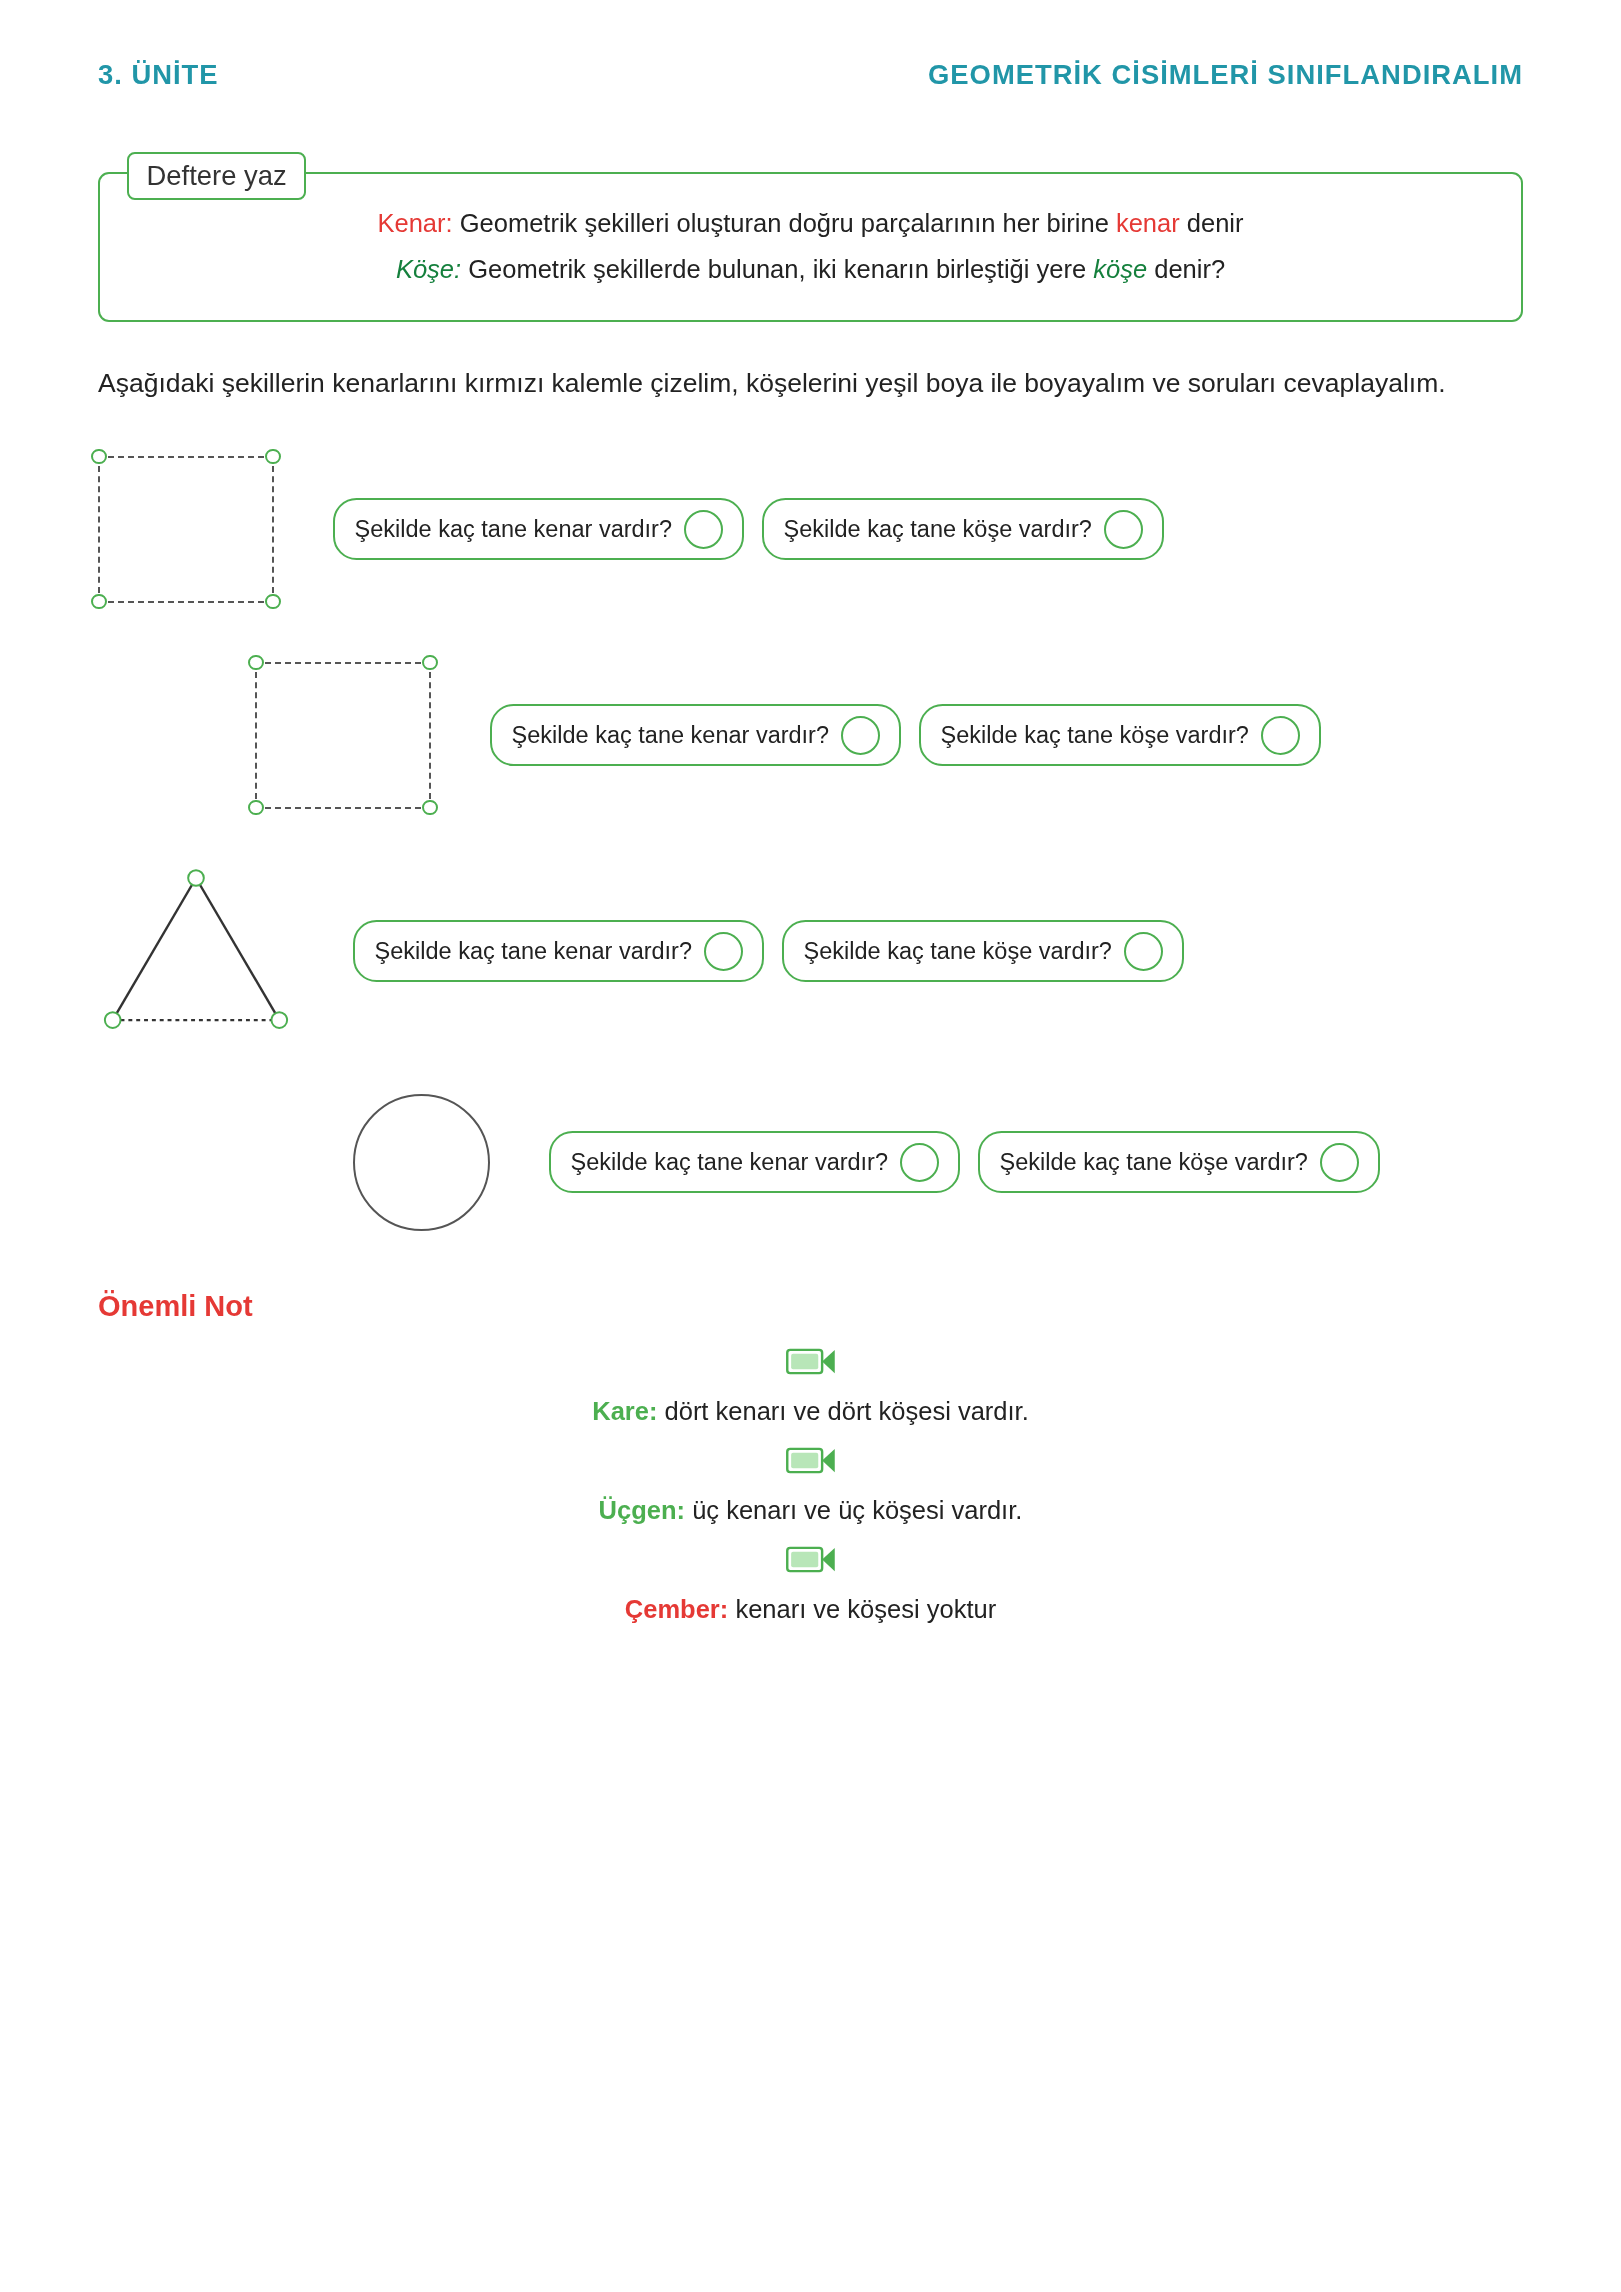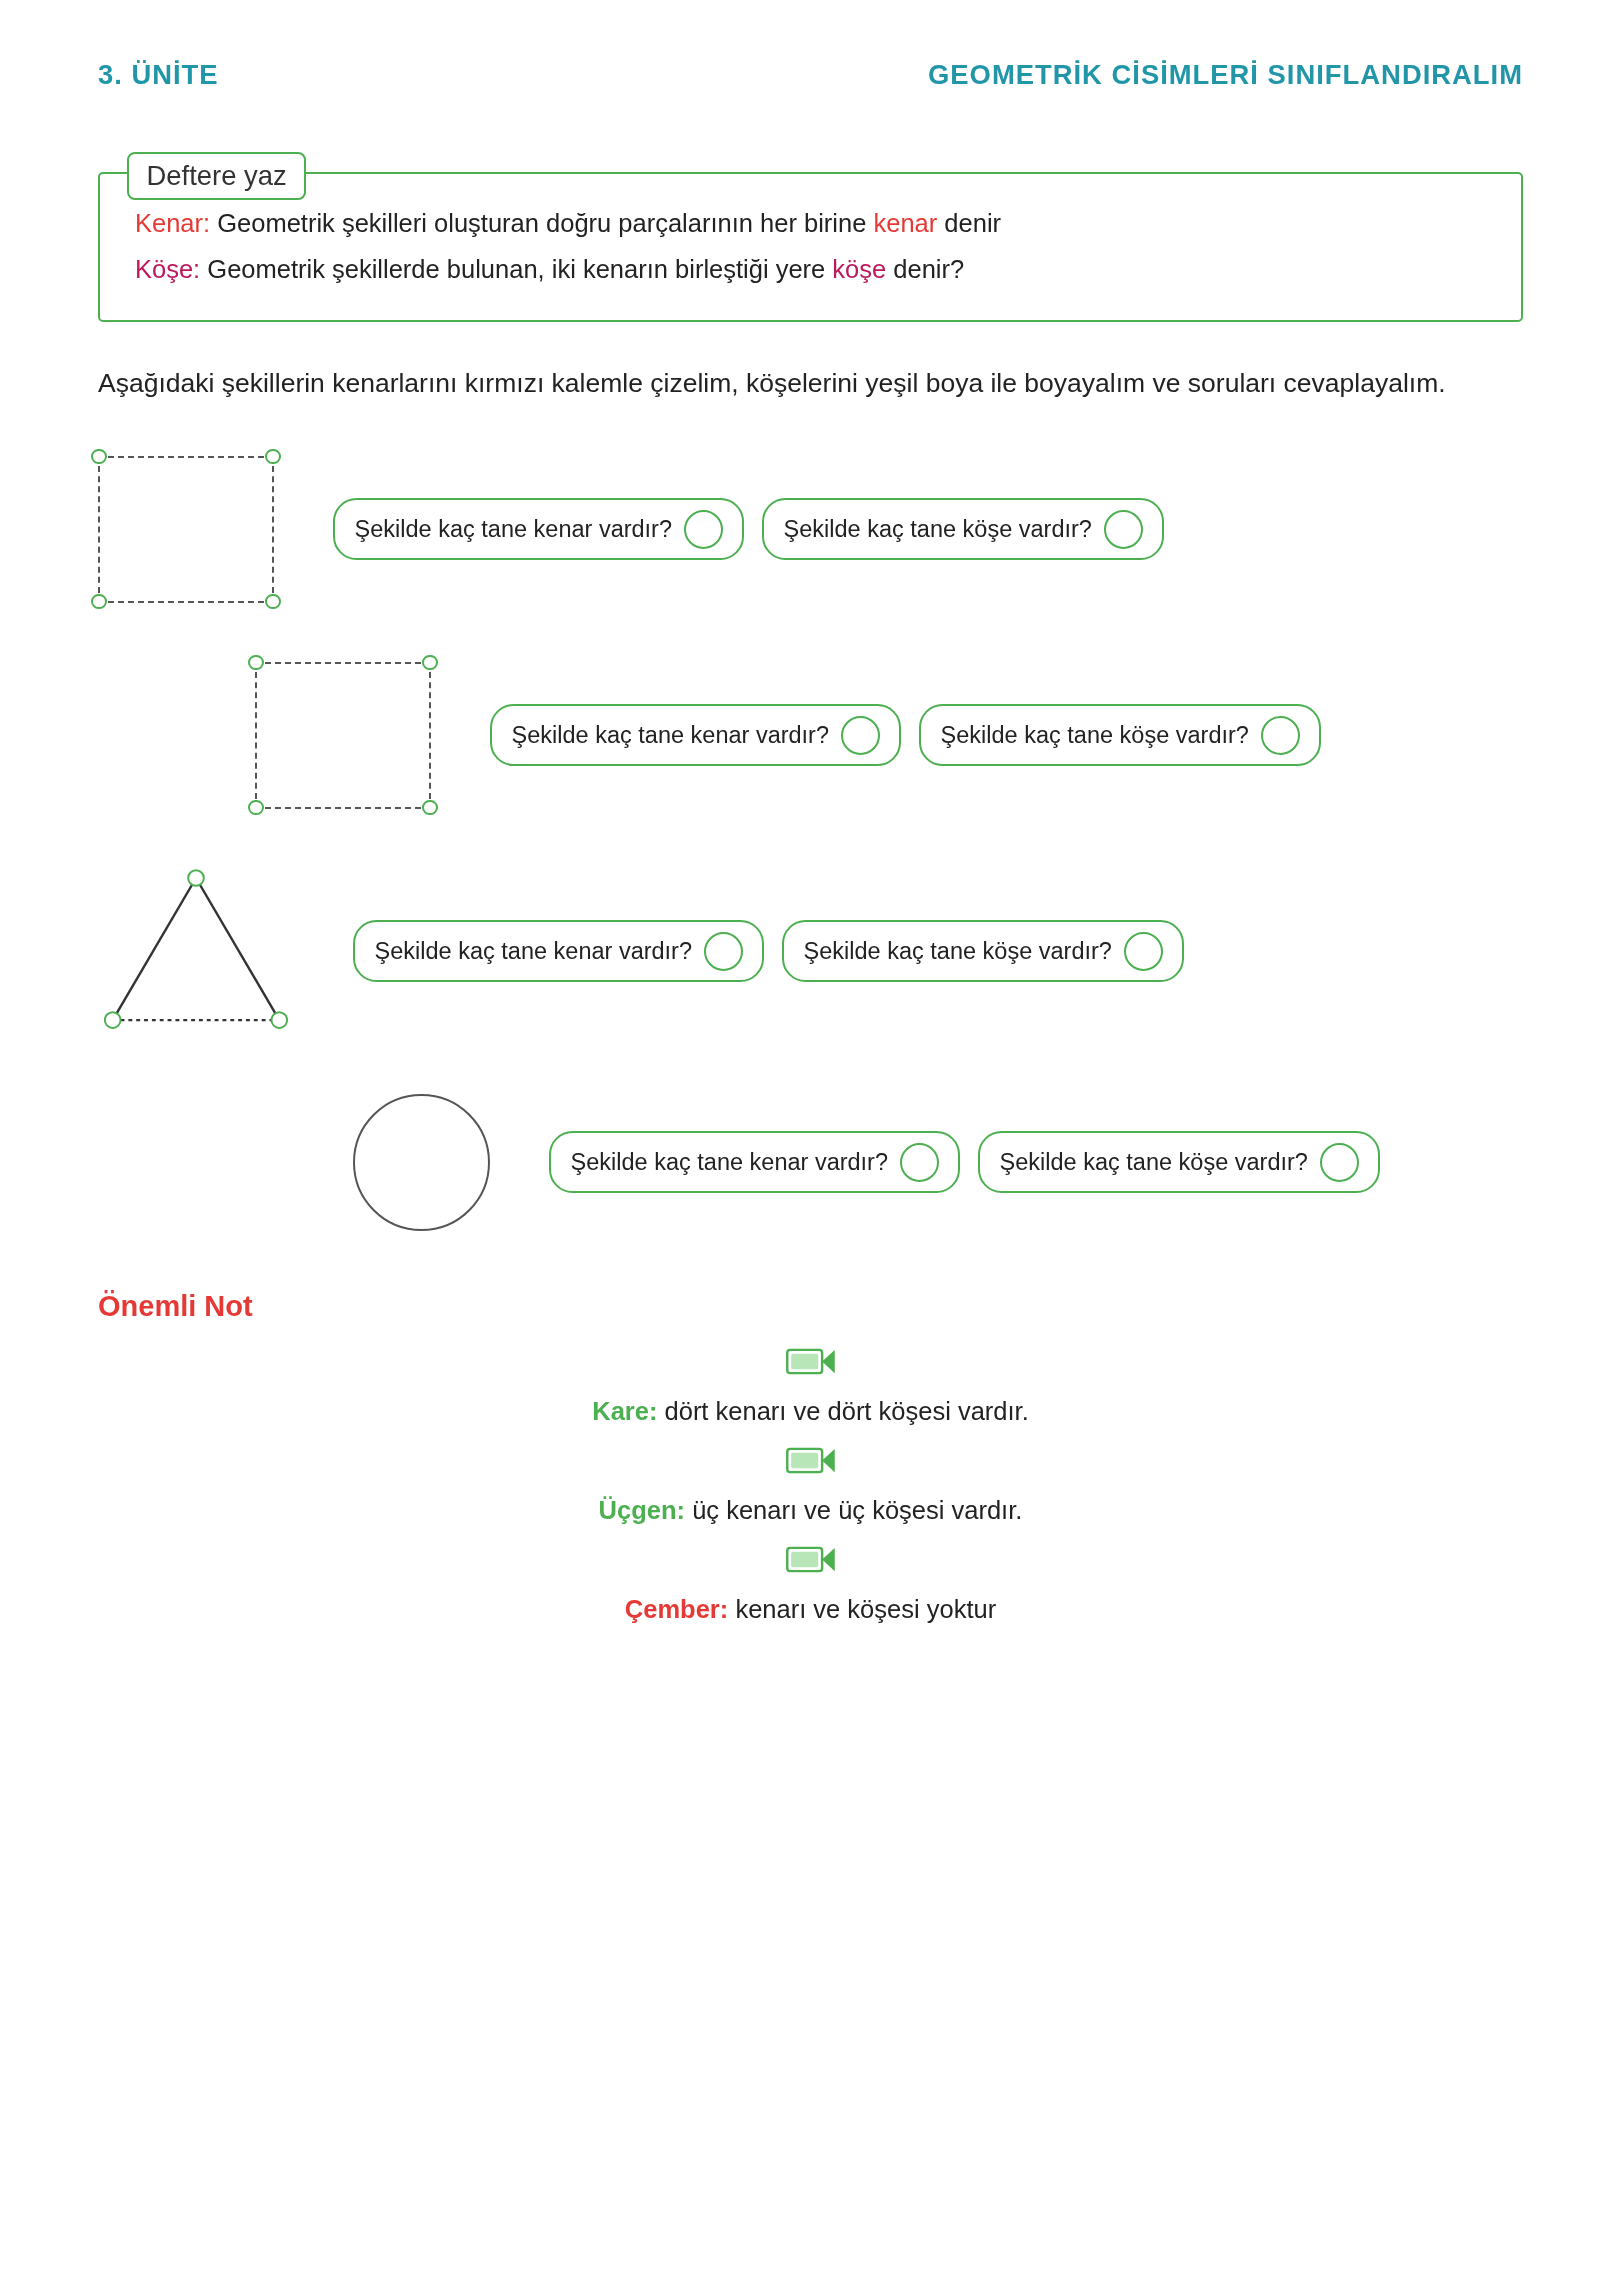--- a/index.html
+++ b/index.html
@@ -43,31 +43,32 @@
       padding: 5.9px 17.6px;
       font-size: 27.4px;
       color: #333;
       position: relative;
       top: 22px;
       left: 29px;
       z-index: 2;
     }
     .deftere-yaz-box {
       border: 2.9px solid #4caf50;
-      border-radius: 5px;
+      border-radius: 11px;
       padding: 27.4px 35px 27.4px 35px;
       margin-top: -5.9px;
       background: #fff;
+      text-align: center;
     }
     .deftere-line {
       font-size: 25.5px;
       line-height: 1.8;
     }
     .red-word { color: #e53935; }
-    .green-word { color: #be185d; }
+    .green-word { color: #15803d; font-style: italic; }
 
     
     .intro-text {
       font-size: 26.5px;
       line-height: 1.7;
       margin-bottom: 49px;
     }
 
     
     .shape-section {

